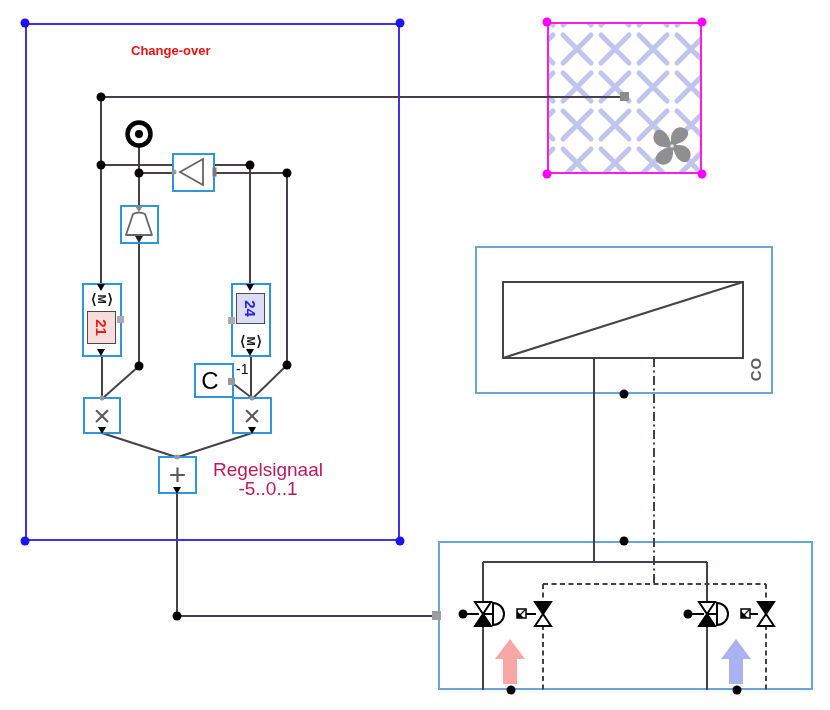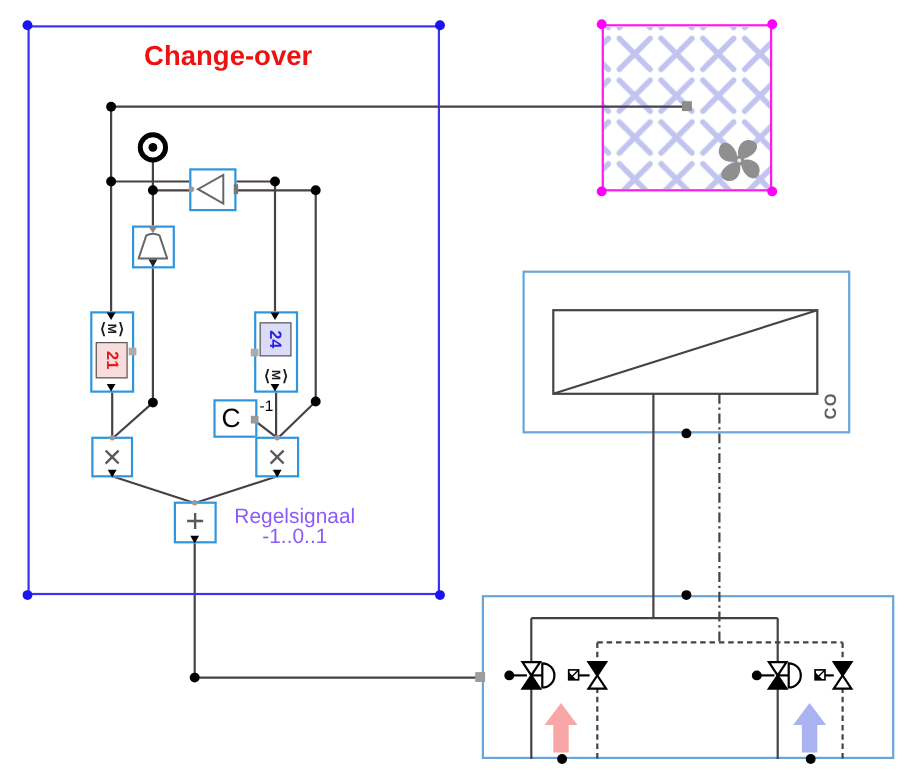--- a/index.html
+++ b/index.html
@@ -37,24 +37,24 @@
   .mrow .mchar{display:inline-block;transform:rotate(90deg);font-size:11px;margin:0 1px;}
   .sp21-m{top:4px;height:20px;}
   .sp24-m{top:46px;height:20px;}
   .valbox{position:absolute;border:1.5px solid #4a4a4a;box-sizing:border-box;
           display:flex;align-items:center;justify-content:center;}
   .valbox span{display:inline-block;transform:rotate(90deg);font-weight:bold;font-size:15px;}
   .val21{left:3px;top:26px;width:29px;height:33px;background:#f9dcdc;color:#e51a1a;}
   .val24{left:3px;top:8px;width:29px;height:31px;background:#dcdcf9;color:#2525e0;}
 
   
-  .title{position:absolute;left:131px;top:41px;font-size:25px;line-height:20px;
+  .title{position:absolute;left:131px;top:41px;font-size:13px;line-height:20px;
          font-weight:bold;color:#ee1111;white-space:nowrap;}
   .signal-label{position:absolute;left:200px;top:460px;width:136px;text-align:center;
-                font-size:19px;line-height:19px;color:#8b5cf6;}
+                font-size:19px;line-height:19px;color:#be185d;}
   .minus1{position:absolute;left:236px;top:361px;font-size:14px;color:#000;}
   .co-label{position:absolute;left:740px;top:356px;width:30px;height:26px;
             display:flex;align-items:center;justify-content:center;
             transform:rotate(-90deg);font-size:15px;font-weight:bold;
             color:#5f5f5f;letter-spacing:1px;}
 </style>
 </head>
 <body>
 
 <div class="stage" data-interactable="false">
@@ -146,21 +146,21 @@
   </div>
   <div class="fnblock blk-multR" data-interactable="true" style="z-index:2">
     <div class="opglyph" data-interactable="false">×</div>
   </div>
   <div class="fnblock blk-add" data-interactable="true" style="z-index:2">
     <div class="opglyph" data-interactable="false">+</div>
   </div>
 
   <div class="signal-label" data-interactable="false" style="z-index:4">
     <span>Regelsignaal</span><br>
-    <span>-1..0..1</span>
+    <span>-5..0..1</span>
   </div>
 
   <svg width="830" height="710" style="z-index:3" data-interactable="false">
 
     <line x1="101" y1="97" x2="623" y2="97" stroke="#484048" stroke-width="2" data-interactable="false"></line>
     <rect x="620" y="92" width="9" height="9" fill="#8c8c8c" data-interactable="false"></rect>
 
     <g data-interactable="true">
       <circle cx="139" cy="134" r="11.5" fill="#fff" stroke="#000" stroke-width="4.5"></circle>
       <circle cx="139" cy="134" r="4" fill="#000"></circle>

